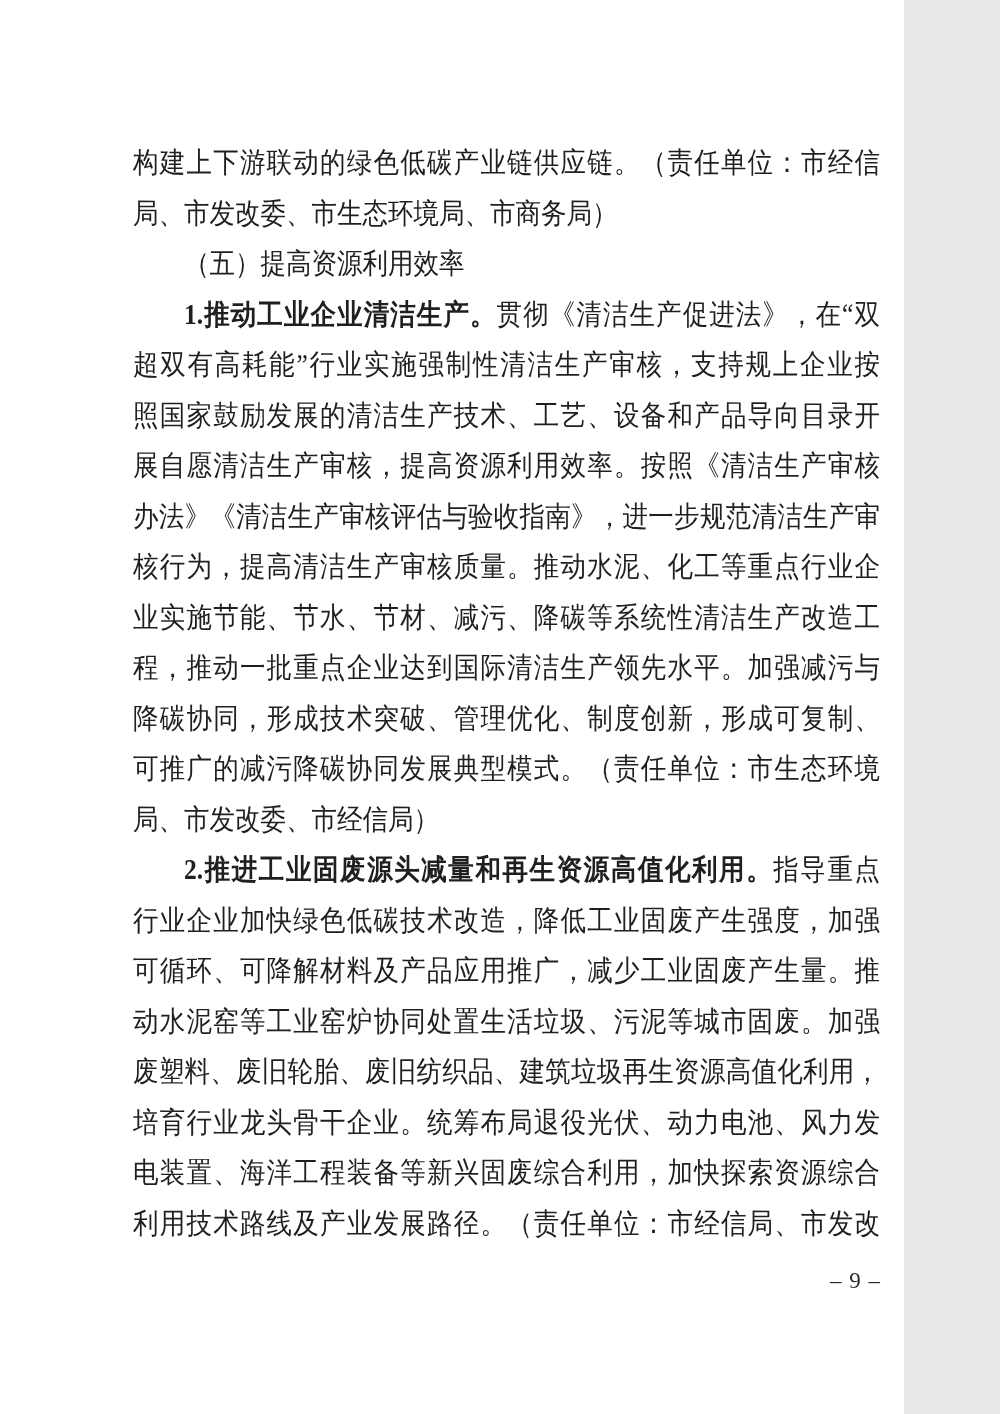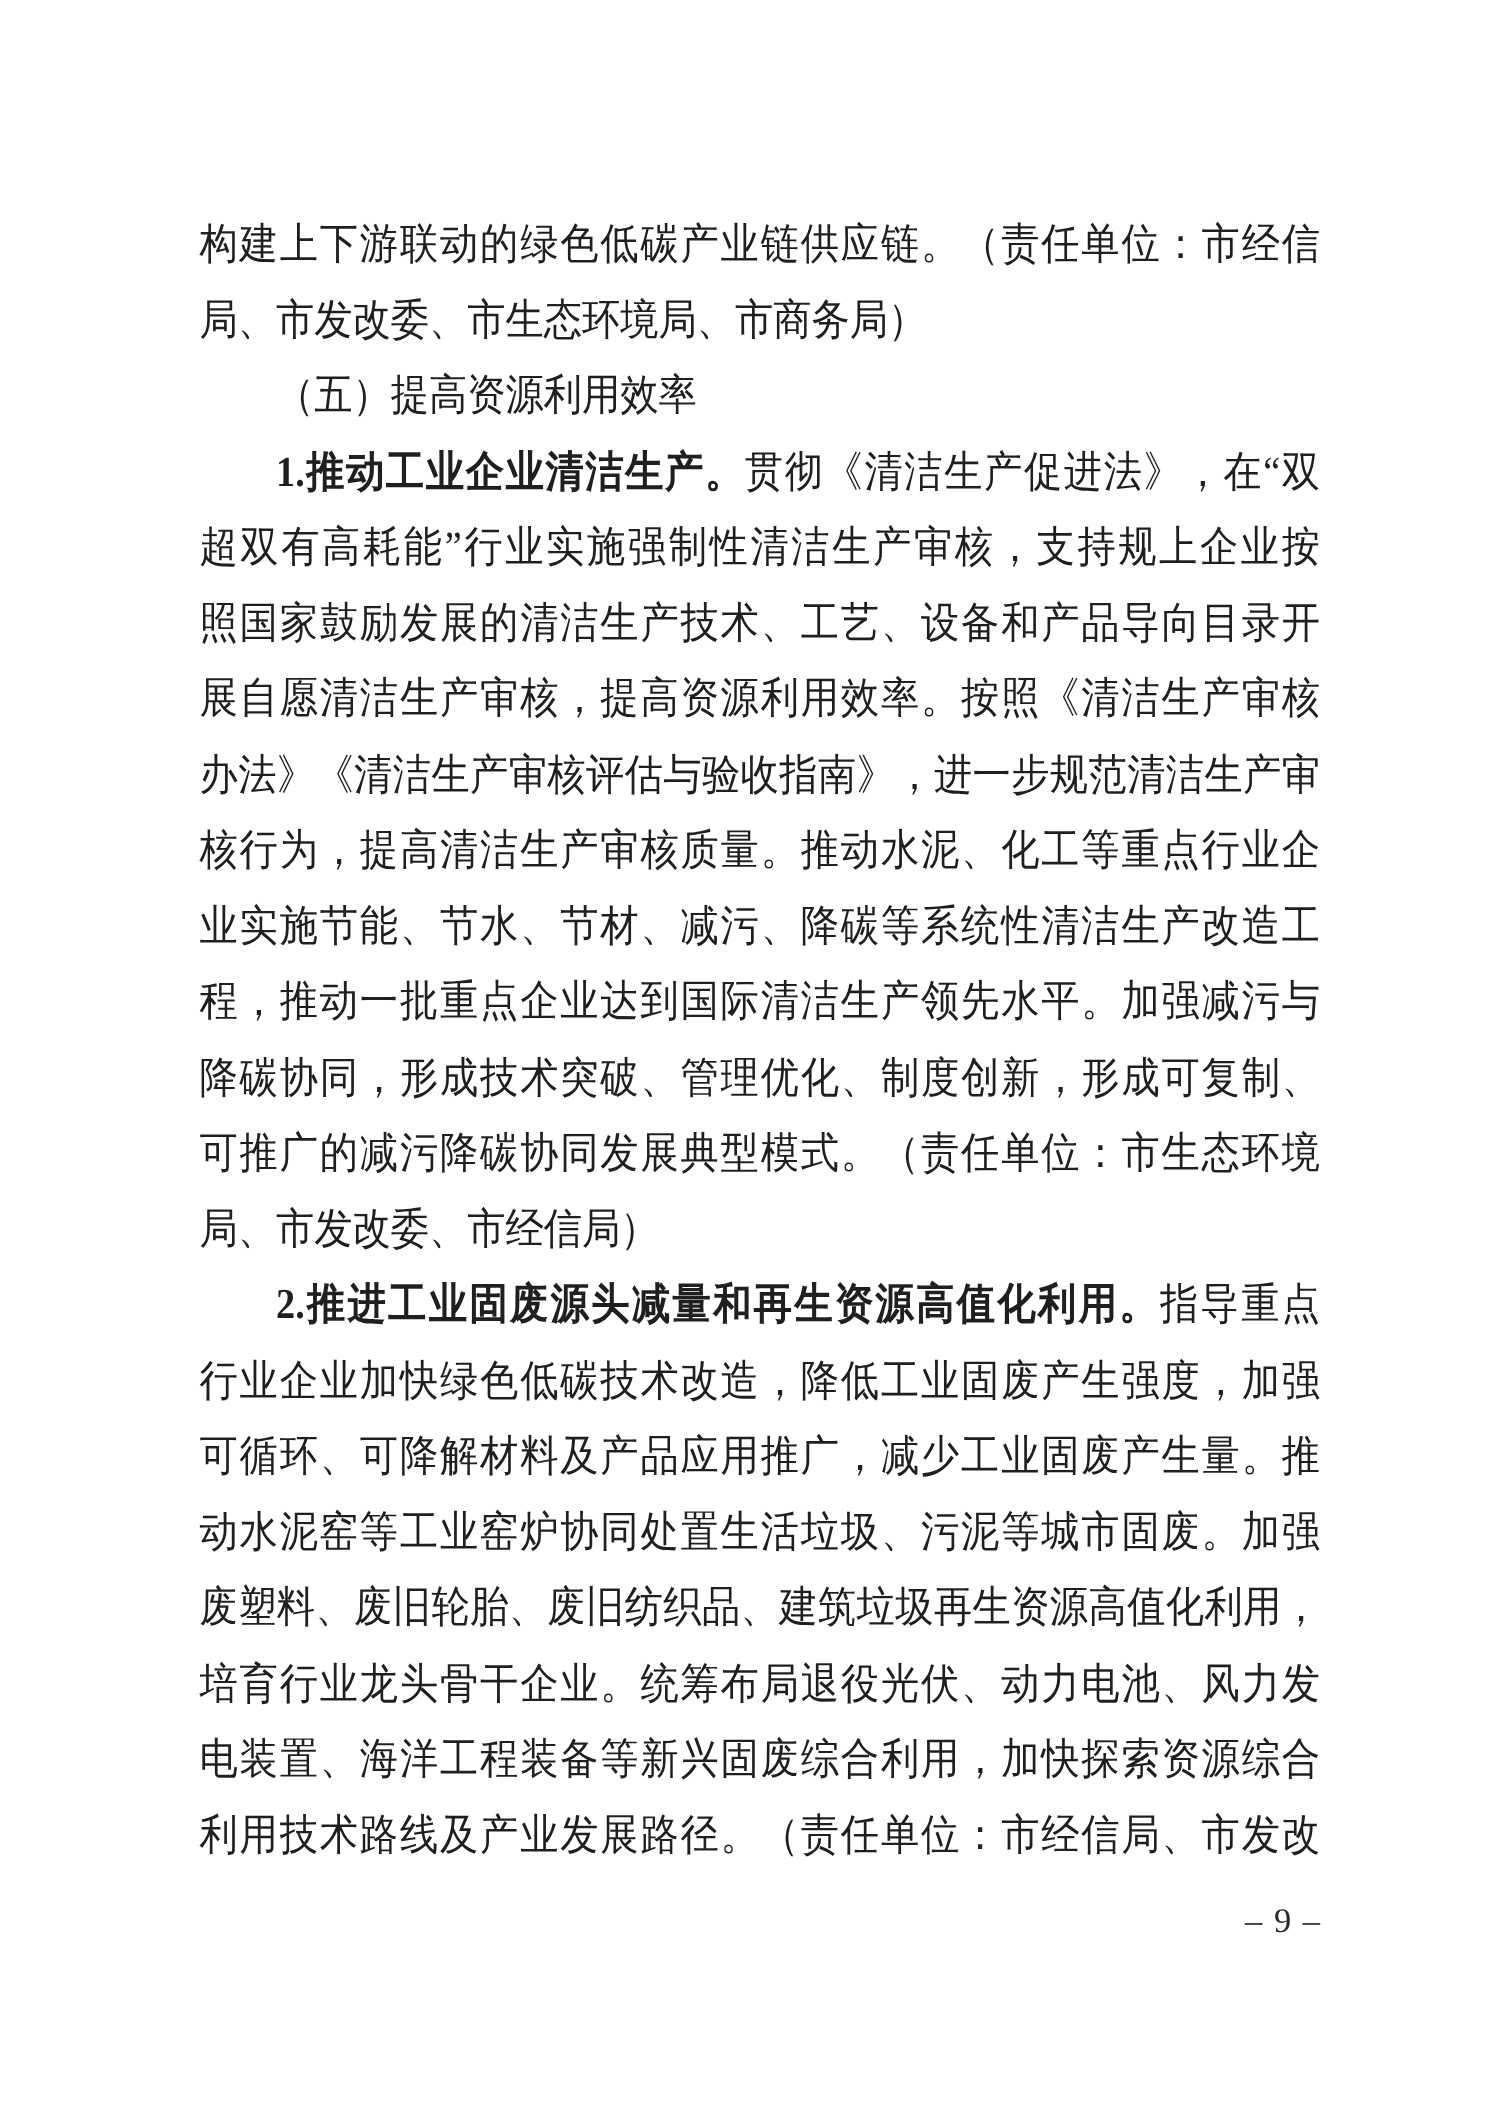--- a/index.html
+++ b/index.html
@@ -2,21 +2,21 @@
 <html><head>
 <meta charset="utf-8">
 <style>
   html, body {
     margin: 0;
     padding: 0;
     background: #e8e8e8;
   }
   .page {
     position: relative;
-    width: 1000px;
+    width: 904px;
     height: 1414px;
     background: #ffffff;
     overflow: hidden;
     font-family: "Liberation Serif", "DejaVu Serif", serif;
     color: #1f1f1f;
   }
   .doc-body {
     position: absolute;
     left: 133px;
     top: 138px;

